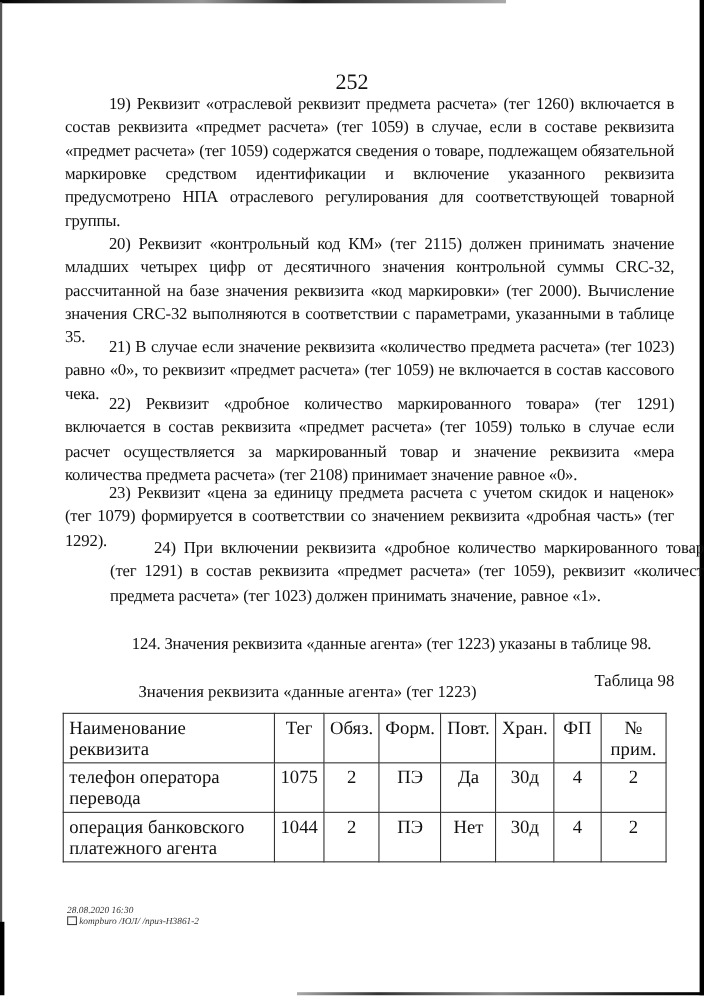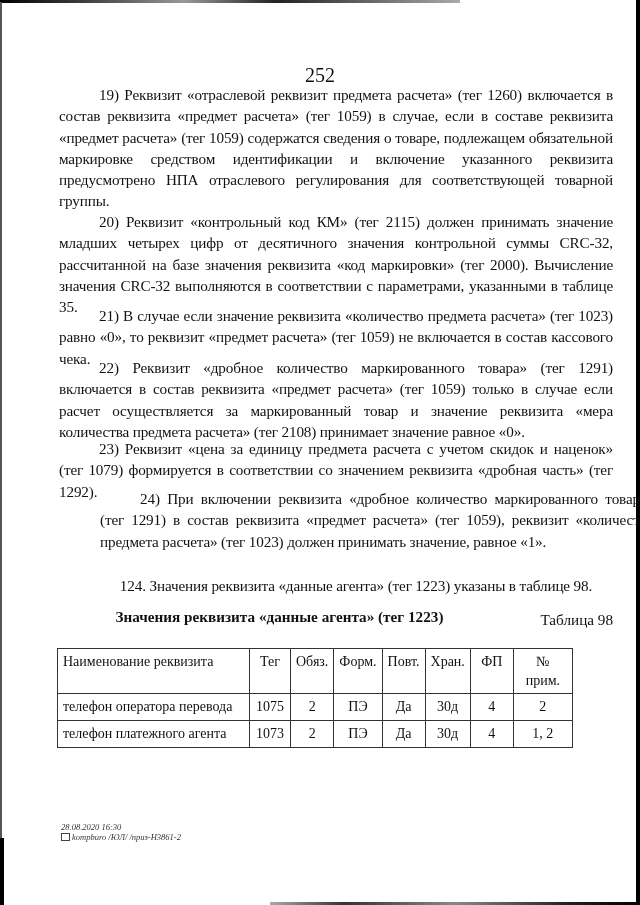--- a/index.html
+++ b/index.html
@@ -13,23 +13,23 @@
   .page-number { position:absolute; top:64px; left:0; width:640px; text-align:center; font-size:20px; }
   .para { position:absolute; left:59px; width:554px; font-size:15.2px; line-height:21.3px; text-align:justify; text-indent:40px; margin:0; letter-spacing:-0.15px; }
   #p19 { top:84px; }
   #p20 { top:211px; }
   #p21 { top:305px; }
   #p22 { top:357px; }
   #p23 { top:438px; }
   #p24 { top:488px;margin-left:41px; }
   #p124 { top:575px; left:59px; width:554px; text-indent:40px; text-align:center; }
   .table-label { position:absolute; top:596px; right:27px; font-size:15.2px;margin-top:15px; }
-  .table-title { position:absolute; top:608px; left:0; width:559px; text-align:center; font-size:15.2px; font-weight:bold; }
+  .table-title { position:absolute; top:621px; left:0; width:559px; text-align:center; font-size:15.2px; font-weight:normal; }
 
-  table.agent { position:absolute; left:57px; top:648px; border-collapse:collapse; font-size:14px; line-height:19px;padding-left:32px; }
+  table.agent { position:absolute; left:57px; top:648px; border-collapse:collapse; font-size:17px; line-height:19px;padding-left:32px; }
   table.agent th, table.agent td { border:1.3px solid #333; padding:3px 5px; vertical-align:top; font-weight:normal; }
   table.agent td.name, table.agent th.name { text-align:left; width:181px; padding-left:5px; }
   table.agent th { height:38px; }
   .c-tag { width:30px; text-align:center; }
   .c-req { width:31px; text-align:center; }
   .c-fmt { width:31px; text-align:center; }
   .c-rep { width:31px; text-align:center; }
   .c-sto { width:32px; text-align:center; }
   .c-fp { width:32px; text-align:center; }
   .c-note { width:48px; text-align:center; }
@@ -80,29 +80,29 @@
     <tr class="r1">
       <td class="name">телефон оператора перевода</td>
       <td class="c-tag">1075</td>
       <td class="c-req">2</td>
       <td class="c-fmt">ПЭ</td>
       <td class="c-rep">Да</td>
       <td class="c-sto">30д</td>
       <td class="c-fp">4</td>
       <td class="c-note">2</td>
     </tr>
-    <tr class="r3">
-      <td class="name">телефон платежного агента</td>
-      <td class="c-tag">1073</td>
+    <tr class="r2">
+      <td class="name">операция банковского платежного агента</td>
+      <td class="c-tag">1044</td>
       <td class="c-req">2</td>
       <td class="c-fmt">ПЭ</td>
-      <td class="c-rep">Да</td>
+      <td class="c-rep">Нет</td>
       <td class="c-sto">30д</td>
       <td class="c-fp">4</td>
-      <td class="c-note">1, 2</td>
+      <td class="c-note">2</td>
     </tr>
   </tbody>
 </table>
 
 <div class="footer">
   <div>28.08.2020 16:30</div>
   <div><span class="footer-icon"></span><span>kompburo /ЮЛ/ /приз-Н3861-2</span></div>
 </div>
 
 </body></html>

